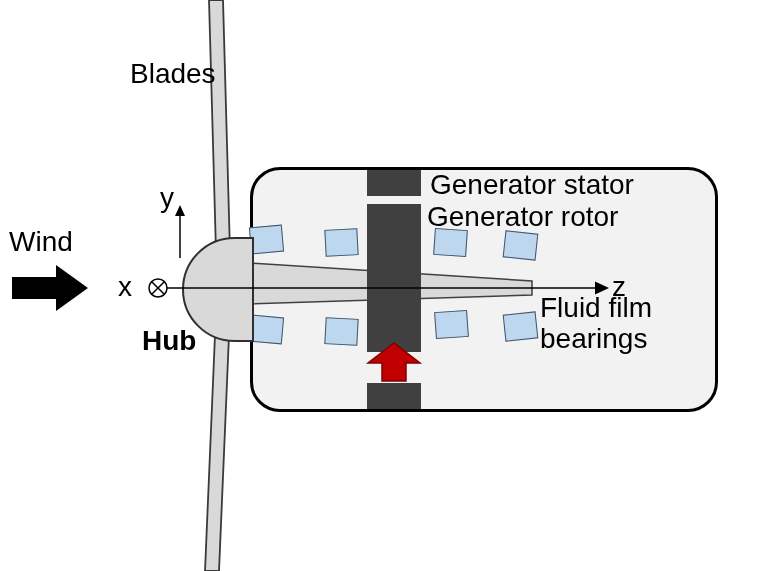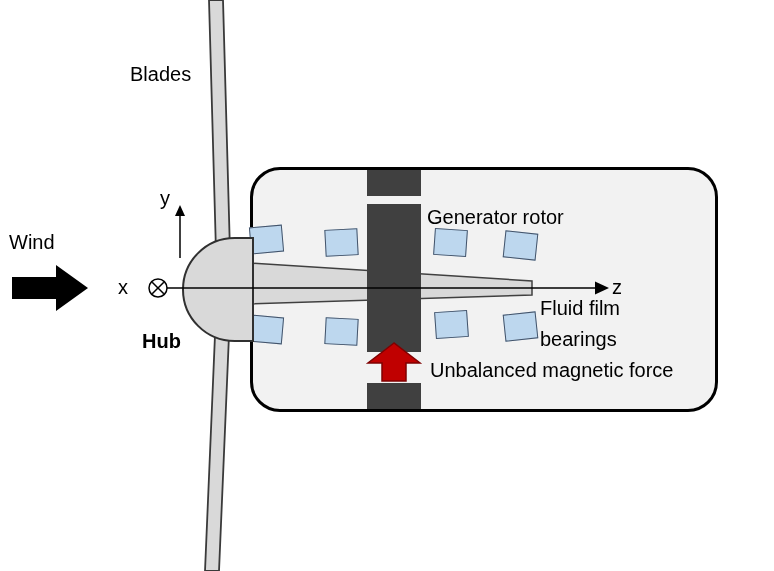--- a/index.html
+++ b/index.html
@@ -1,19 +1,19 @@
 <!DOCTYPE html>
 <html><head>
 <meta charset="utf-8">
 <style>
   html,body{margin:0;padding:0;background:#ffffff;}
   #canvas{position:relative;width:774px;height:571px;background:#ffffff;overflow:hidden;
           font-family:"Liberation Sans",sans-serif;color:#000;}
   svg.layer{position:absolute;left:0;top:0;pointer-events:none;}
-  .label{position:absolute;font-size:20px;line-height:24px;white-space:nowrap;z-index:8;}
+  .label{position:absolute;font-size:28px;line-height:24px;white-space:nowrap;z-index:8;}
   .nacelle{position:absolute;left:250px;top:167px;width:468px;height:245px;box-sizing:border-box;
            background:#f2f2f2;border:3px solid #000;border-radius:30px;z-index:2;}
   .block{position:absolute;background:#404040;z-index:4;}
   .bearing{position:absolute;width:33px;height:27px;background:#bdd7ee;border:1.5px solid #44546a;
            box-sizing:border-box;z-index:5;}
   .hub{position:absolute;left:182px;top:237px;width:72px;height:105px;background:#d9d9d9;
        border:2px solid #303030;border-radius:53px 0 0 53px;box-sizing:border-box;z-index:6;}
 </style>
 </head>
 <body>
@@ -62,18 +62,18 @@
 
     <polygon points="394,343 368,363 382,363 382,381 406,381 406,363 420,363" fill="#c00000" stroke="#7f0000" stroke-width="1.5"></polygon>
   </svg>
 
   <div class="label" style="left:130px;top:62px;">Blades</div>
   <div class="label" style="left:9px;top:230px;">Wind</div>
   <div class="label" style="left:142px;top:329px;font-weight:bold;">Hub</div>
   <div class="label" style="left:160px;top:186px;">y</div>
   <div class="label" style="left:118px;top:275px;">x</div>
   <div class="label" style="left:612px;top:275px;">z</div>
+  <div class="label" style="left:430px;top:173px;">Generator stator</div>
   <div class="label" style="left:540px;top:296px;">Fluid film</div>
   <div class="label" style="left:427px;top:205px;">Generator rotor</div>
   <div class="label" style="left:540px;top:327px;text-align:right;">bearings</div>
-  <div class="label" style="left:430px;top:358px;">Unbalanced magnetic force</div>
 
 </div>
 
 </body></html>

